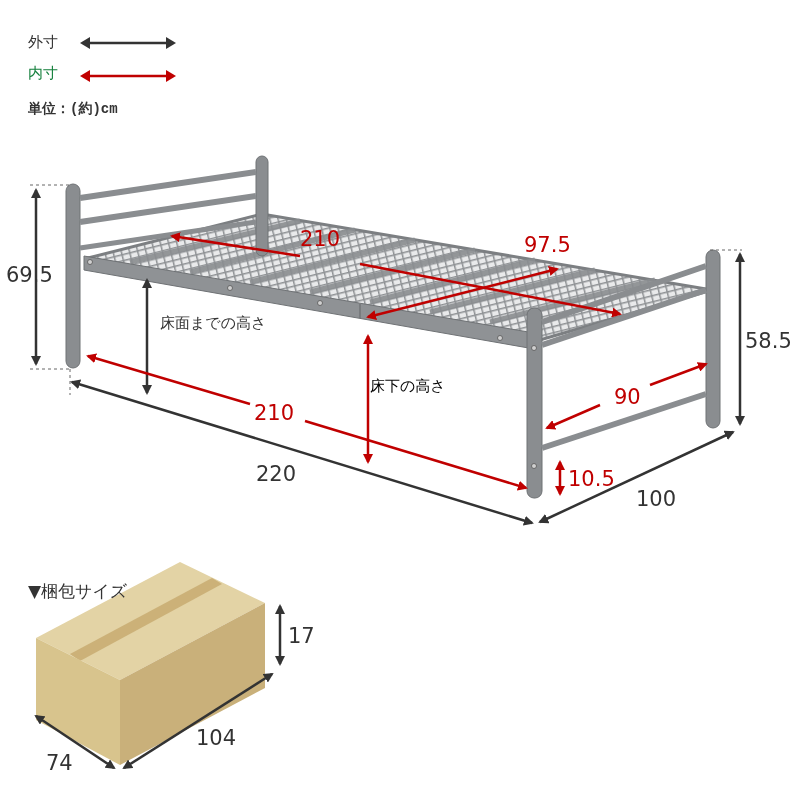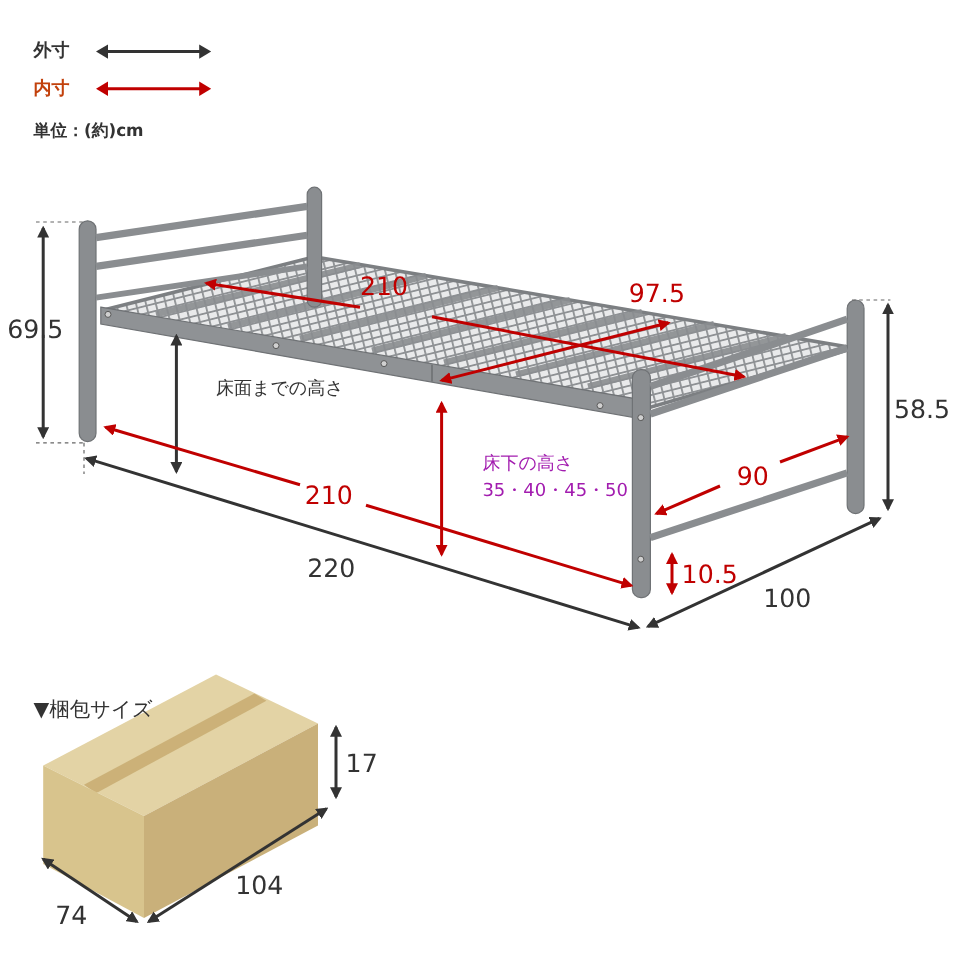--- a/index.html
+++ b/index.html
@@ -1,29 +1,29 @@
 <!DOCTYPE html>
 <html><head>
   <meta charset="utf-8">
   <style>
     html, body { margin: 0; padding: 0; background: #ffffff; }
     body { width: 800px; height: 800px; position: relative; overflow: hidden;
            font-family: "DejaVu Sans", "Liberation Sans", sans-serif; }
     .legend-row { position: absolute; left: 28px; display: flex; align-items: center; }
-    .legend-label { font-size: 15px; font-weight: bold; width: 52px; }
+    .legend-label { font-size: 15px; font-weight: normal; width: 52px; }
     .legend-outer { top: 33px; color: #333333; }
-    .legend-inner { top: 64px; color: #c2410c; }
-    .unit-label { position: absolute; left: 28px; top: 100px; font-size: 14px; font-weight: bold; color: #333333; }
+    .legend-inner { top: 64px; color: #15803d; align-items: flex-end; }
+    .unit-label { position: absolute; left: 28px; top: 100px; font-size: 14px; font-weight: bold; color: #333333; font-family: Liberation Mono, monospace; }
     svg.main { position: absolute; left: 0; top: 0; }
     .dim-text { font-family: "DejaVu Sans", "Liberation Sans", sans-serif; }
     .t-dark { fill: #333333; }
     .t-red { fill: #c00000; }
     .label-block { position: absolute; font-size: 15px; line-height: 22px; }
-    .floor-height { left: 160px; top: 312px; color: #333333; margin-left: 20px; }
-    .under-height { left: 402px; top: 375px; color: #a21caf; }
+    .floor-height { left: 160px; top: 312px; color: #333333; }
+    .under-height { left: 370px; top: 375px; color: #000000; }
     .pkg-title { position: absolute; left: 28px; top: 546px; font-size: 17px; color: #333333; margin-top: 34px; }
   </style>
 </head>
 <body>
 
 <div class="legend-row legend-outer">
   <span class="legend-label">外寸</span>
   <svg width="96" height="14">
     <line x1="6" y1="7" x2="90" y2="7" stroke="#333" stroke-width="2.5"></line>
     <polygon points="0,7 10,1 10,13" fill="#333"></polygon>
@@ -148,15 +148,14 @@
   <text class="dim-text t-dark" x="288" y="643" font-size="21">17</text>
   <text class="dim-text t-dark" x="196" y="745" font-size="21">104</text>
   <text class="dim-text t-dark" x="46" y="770" font-size="21">74</text>
 </svg>
 
 <div class="label-block floor-height">
   <div>床面までの高さ</div>
 </div>
 <div class="label-block under-height">
   <div>床下の高さ</div>
-  <div>35・40・45・50</div>
 </div>
 <div class="pkg-title">▼梱包サイズ</div>
 
 </body></html>

